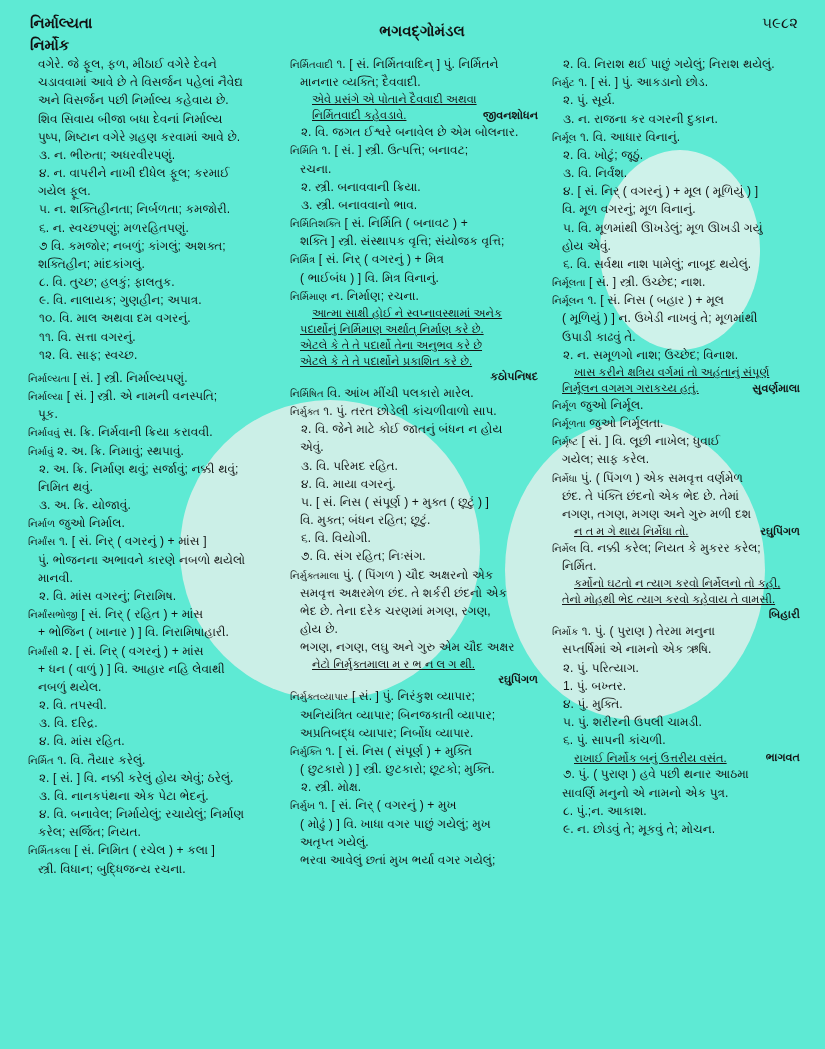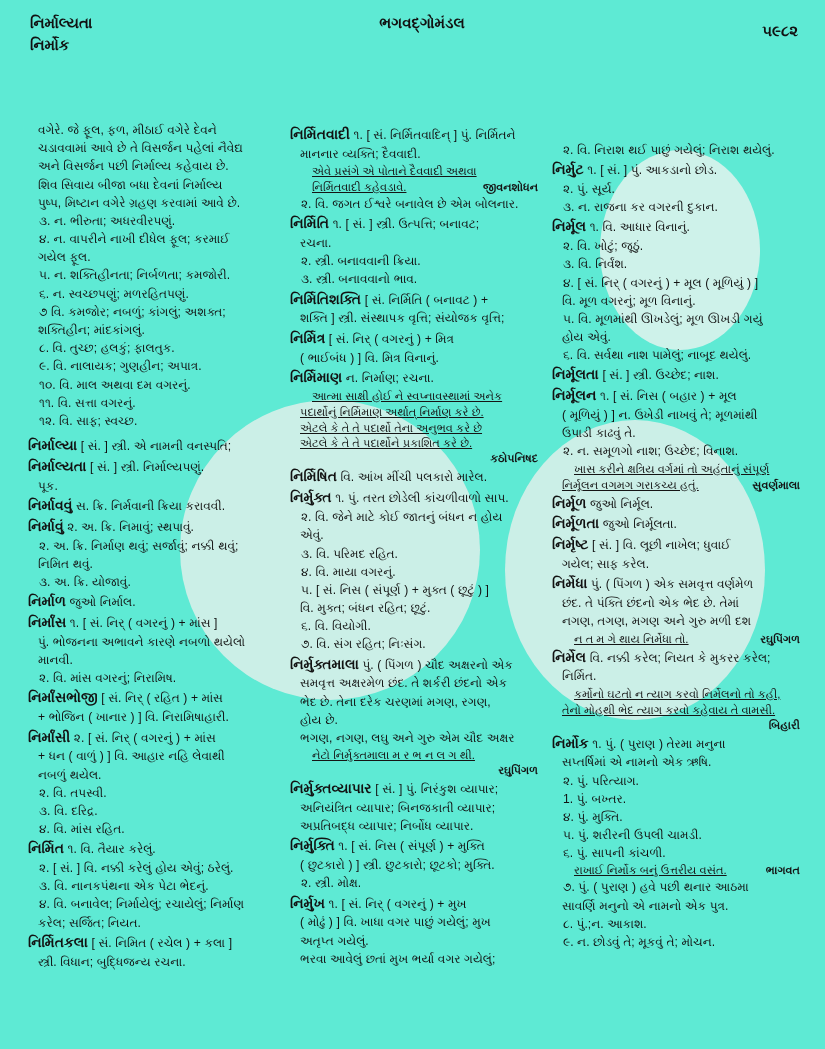--- a/index.html
+++ b/index.html
@@ -45,45 +45,45 @@
     font-weight: bold;
     font-size: 15px;
     line-height: 1.45;
     color: #111;
   }
   .hdr-left div { white-space: nowrap; }
   .hdr-center {
     position: absolute;
     left: 0;
     right: 0;
-    top: 2px;
+    top: 10px;
     text-align: center;
     font-weight: bold;
     font-size: 15px;
     color: #111;
     margin-left: 16px;
   }
   .hdr-right {
     position: absolute;
     right: 0;
-    top: 10px;
-    font-weight: bold;
+    top: 2px;
+    font-weight: normal;
     font-size: 15px;
     color: #111;
   }
 
   
   .columns {
     position: absolute;
     left: 28px;
     top: 56px;
     width: 772px;
     height: 982px;
     display: flex;
-    align-items: center;
+    align-items: flex-start;
   }
   .col {
     width: 248px;
     position: relative;
     overflow: hidden;
   }
   .col-rule {
     width: 14px;
     position: relative;
   }
@@ -101,22 +101,22 @@
   .entry {
     font-size: 12.1px;
     line-height: 1.42;
     color: #121212;
     margin: 0 0 1px 0;
     text-align: justify;
     text-justify: inter-word;
     word-spacing: .02em;
   }
   .entry .hw {
-    font-weight: bold;
-    font-size: 14px;
+    font-weight: normal;
+    font-size: 10px;
   }
   
   .entry.sense {
     padding-left: 12px;
     text-indent: -1px;
   }
   .entry.cont {
     padding-left: 10px;
   }
   
@@ -173,22 +173,22 @@
         <p class="entry sense">૫. ન. શક્તિહીનતા; નિર્બળતા; કમજોરી.</p>
         <p class="entry sense">૬. ન. સ્વચ્છપણું; મળરહિતપણું.</p>
         <p class="entry sense">૭ વિ. કમજોર; નબળું; કાંગલું; અશક્ત;</p>
         <p class="entry cont">શક્તિહીન; માંદકાંગલું.</p>
         <p class="entry sense">૮. વિ. તુચ્છ; હલકું; ફાલતુક.</p>
         <p class="entry sense">૯. વિ. નાલાયક; ગુણહીન; અપાત્ર.</p>
         <p class="entry sense">૧૦. વિ. માલ અથવા દમ વગરનું.</p>
         <p class="entry sense">૧૧. વિ. સત્તા વગરનું.</p>
         <p class="entry sense">૧૨. વિ. સાફ; સ્વચ્છ.</p>
         <div class="gap"></div>
+        <p class="entry"><span class="hw">નિર્માલ્યતા</span><span> [ સં. ] સ્ત્રી. નિર્માલ્યપણું.</span></p>
         <p class="entry"><span class="hw">નિર્માલ્યા</span><span> [ સં. ] સ્ત્રી. એ નામની વનસ્પતિ;</span></p>
-        <p class="entry"><span class="hw">નિર્માલ્યતા</span><span> [ સં. ] સ્ત્રી. નિર્માલ્યપણું.</span></p>
         <p class="entry cont">પૂક.</p>
         <p class="entry"><span class="hw">નિર્માવવું</span><span> સ. ક્રિ. નિર્મવાની ક્રિયા કરાવવી.</span></p>
         <p class="entry"><span class="hw">નિર્માવું</span><span> ૨. અ. ક્રિ. નિમાવું; સ્થપાવું.</span></p>
         <p class="entry sense">૨. અ. ક્રિ. નિર્માણ થવું; સર્જાવું; નક્કી થવું;</p>
         <p class="entry cont">નિમિત થવું.</p>
         <p class="entry sense">૩. અ. ક્રિ. યોજાવું.</p>
         <p class="entry"><span class="hw">નિર્માળ</span><span> જુઓ નિર્માલ.</span></p>
         <p class="entry"><span class="hw">નિર્માંસ</span><span> ૧. [ સં. નિર્ ( વગરનું ) + માંસ ]</span></p>
         <p class="entry cont">પું. ભોજનના અભાવને કારણે નબળો થયેલો</p>
         <p class="entry cont">માનવી.</p>

